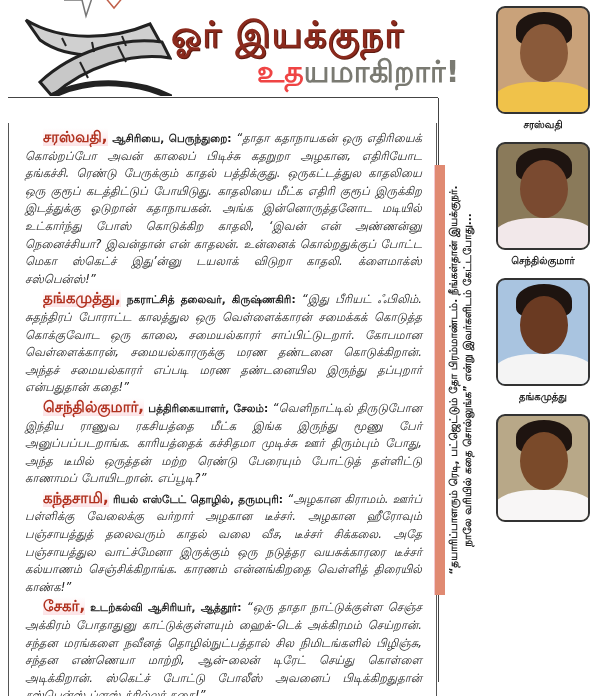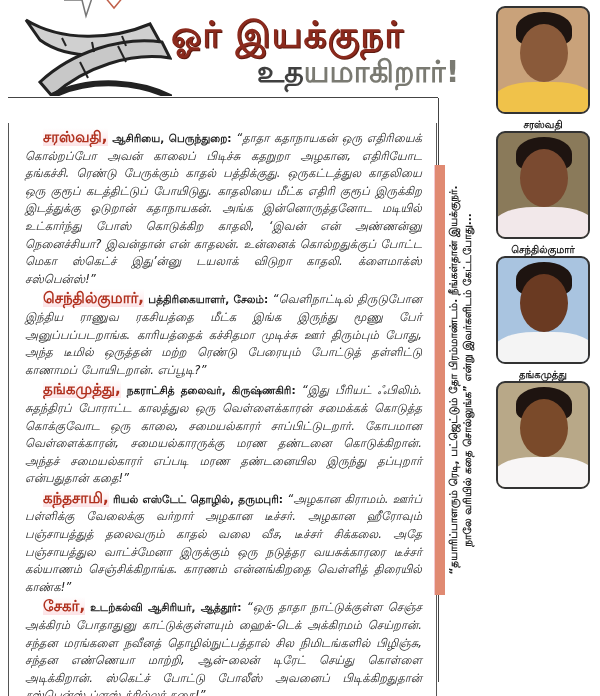--- a/index.html
+++ b/index.html
@@ -12,21 +12,21 @@
   .film { position:absolute; left:8px; top:12px; width:150px; height:84px; }
   .title1 {
     position:absolute; left:157px; top:14px; font-size:36px; font-weight:bold;
     color:#8b2a1d; letter-spacing:1px; white-space:nowrap;
     text-shadow: 1px 1px 0 #5e1a10;
   }
   .title2 {
     position:absolute; left:243px; top:54px; font-size:30px; font-weight:bold;
     color:#7a7a72; white-space:nowrap;
   }
-  .title2 .g { color:#404040; }
+  .title2 .g { color:#ef4444; }
   .hrule { position:absolute; left:8px; top:97px; width:430px; height:1px; background:#444; }
 
   .box {
     position:absolute; left:8px; top:98px; width:429px; height:584px;
     border:1px solid #555; border-top:none; box-sizing:border-box;
     padding:6px 14px 0 16px;
     margin-top:25px;
   }
   .para {
     font-size:11.6px; line-height:17.6px; text-align:justify; margin:0 0 2px 0;
@@ -66,21 +66,21 @@
     position:absolute; left:22px; top:16px; width:48px; height:58px; border-radius:50%;
     background:#7a4a30;
   }
   .photo .hair {
     position:absolute; left:18px; top:4px; width:56px; height:34px; border-radius:50% 50% 30% 30%;
     background:#1e1410;
   }
   .photo .shirt {
     position:absolute; left:-4px; bottom:-12px; width:100px; height:42px; border-radius:40% 40% 0 0;
   }
-  .caption { font-size:10px; font-weight:bold; color:#222; height:17px; line-height:22px; }
+  .caption { font-size:10px; font-weight:bold; color:#222; height:28px; line-height:22px; }
 </style>
 </head>
 <body>
 
 <div class="header">
   <svg class="star" style="left:50px" width="40" height="26" viewBox="0 0 40 26">
     <polyline points="0,6 18,6 22,22 28,4 40,0" fill="none" stroke="#777" stroke-width="1.5"></polyline>
   </svg>
   <svg class="star" style="left:90px" width="20" height="16" viewBox="0 0 20 16">
     <polyline points="0,2 10,14 20,2" fill="none" stroke="#c0604a" stroke-width="1.5"></polyline>
@@ -102,28 +102,28 @@
 </div>
 <div class="hrule"></div>
 
 <div class="box">
   <p class="para">
     <span class="name">சரஸ்வதி,</span>
     <span class="role">ஆசிரியை, பெருந்துறை:</span>
     <span>“தாதா கதாநாயகன் ஒரு எதிரியைக் கொல்றப்போ அவன் காலைப் பிடிச்சு கதறுறா அழகான, எதிரியோட தங்கச்சி. ரெண்டு பேருக்கும் காதல் பத்திக்குது. ஒருகட்டத்துல காதலியை ஒரு குரூப் கடத்திட்டுப் போயிடுது. காதலியை மீட்க எதிரி குரூப் இருக்கிற இடத்துக்கு ஓடுறான் கதாநாயகன். அங்க இன்னொருத்தனோட மடியில் உட்கார்ந்து போஸ் கொடுக்கிற காதலி, ‘இவன் என் அண்ணன்னு நெனைச்சியா? இவன்தான் என் காதலன். உன்னைக் கொல்றதுக்குப் போட்ட மெகா ஸ்கெட்ச் இது’ன்னு டயலாக் விடுறா காதலி. க்ளைமாக்ஸ் சஸ்பென்ஸ்!”</span>
   </p>
   <p class="para">
+    <span class="name">தங்கமுத்து,</span>
+    <span class="role">நகராட்சித் தலைவர், கிருஷ்ணகிரி:</span>
+    <span>“இது பீரியட் ஃபிலிம். சுதந்திரப் போராட்ட காலத்துல ஒரு வெள்ளைக்காரன் சமைக்கக் கொடுத்த கொக்குவோட ஒரு காலை, சமையல்காரர் சாப்பிட்டுடறார். கோபமான வெள்ளைக்காரன், சமையல்காரருக்கு மரண தண்டனை கொடுக்கிறான். அந்தச் சமையல்காரர் எப்படி மரண தண்டனையில இருந்து தப்புறார் என்பதுதான் கதை!”</span>
+  </p>
+  <p class="para">
     <span class="name">செந்தில்குமார்,</span>
     <span class="role">பத்திரிகையாளர், சேலம்:</span>
     <span>“வெளிநாட்டில் திருடுபோன இந்திய ராணுவ ரகசியத்தை மீட்க இங்க இருந்து மூணு பேர் அனுப்பப்படறாங்க. காரியத்தைக் கச்சிதமா முடிச்சு ஊர் திரும்பும் போது, அந்த டீமில் ஒருத்தன் மற்ற ரெண்டு பேரையும் போட்டுத் தள்ளிட்டு காணாமப் போயிடறான். எப்பூடி?”</span>
-  </p>
-  <p class="para">
-    <span class="name">தங்கமுத்து,</span>
-    <span class="role">நகராட்சித் தலைவர், கிருஷ்ணகிரி:</span>
-    <span>“இது பீரியட் ஃபிலிம். சுதந்திரப் போராட்ட காலத்துல ஒரு வெள்ளைக்காரன் சமைக்கக் கொடுத்த கொக்குவோட ஒரு காலை, சமையல்காரர் சாப்பிட்டுடறார். கோபமான வெள்ளைக்காரன், சமையல்காரருக்கு மரண தண்டனை கொடுக்கிறான். அந்தச் சமையல்காரர் எப்படி மரண தண்டனையில இருந்து தப்புறார் என்பதுதான் கதை!”</span>
   </p>
   <p class="para">
     <span class="name">கந்தசாமி,</span>
     <span class="role">ரியல் எஸ்டேட் தொழில், தருமபுரி:</span>
     <span>“அழகான கிராமம். ஊர்ப் பள்ளிக்கு வேலைக்கு வர்றார் அழகான டீச்சர். அழகான ஹீரோவும் பஞ்சாயத்துத் தலைவரும் காதல் வலை வீச, டீச்சர் சிக்கலை. அதே பஞ்சாயத்துல வாட்ச்மேனா இருக்கும் ஒரு நடுத்தர வயசுக்காரரை டீச்சர் கல்யாணம் செஞ்சிக்கிறாங்க. காரணம் என்னங்கிறதை வெள்ளித் திரையில் காண்க!”</span>
   </p>
   <p class="para">
     <span class="name">சேகர்,</span>
     <span class="role">உடற்கல்வி ஆசிரியர், ஆத்தூர்:</span>
     <span>“ஒரு தாதா நாட்டுக்குள்ள செஞ்ச அக்கிரம் போதாதுனு காட்டுக்குள்ளயும் ஹைக்-டெக் அக்கிரமம் செய்றான். சந்தன மரங்களை நவீனத் தொழில்நுட்பத்தால் சில நிமிடங்களில் பிழிஞ்சு, சந்தன எண்ணெயா மாற்றி, ஆன்-லைன் டிரேட் செய்து கொள்ளை அடிக்கிறான். ஸ்கெட்ச் போட்டு போலீஸ் அவனைப் பிடிக்கிறதுதான் சஸ்பென்ஸ் ப்ளஸ் த்ரில்லர் கதை!”</span>

